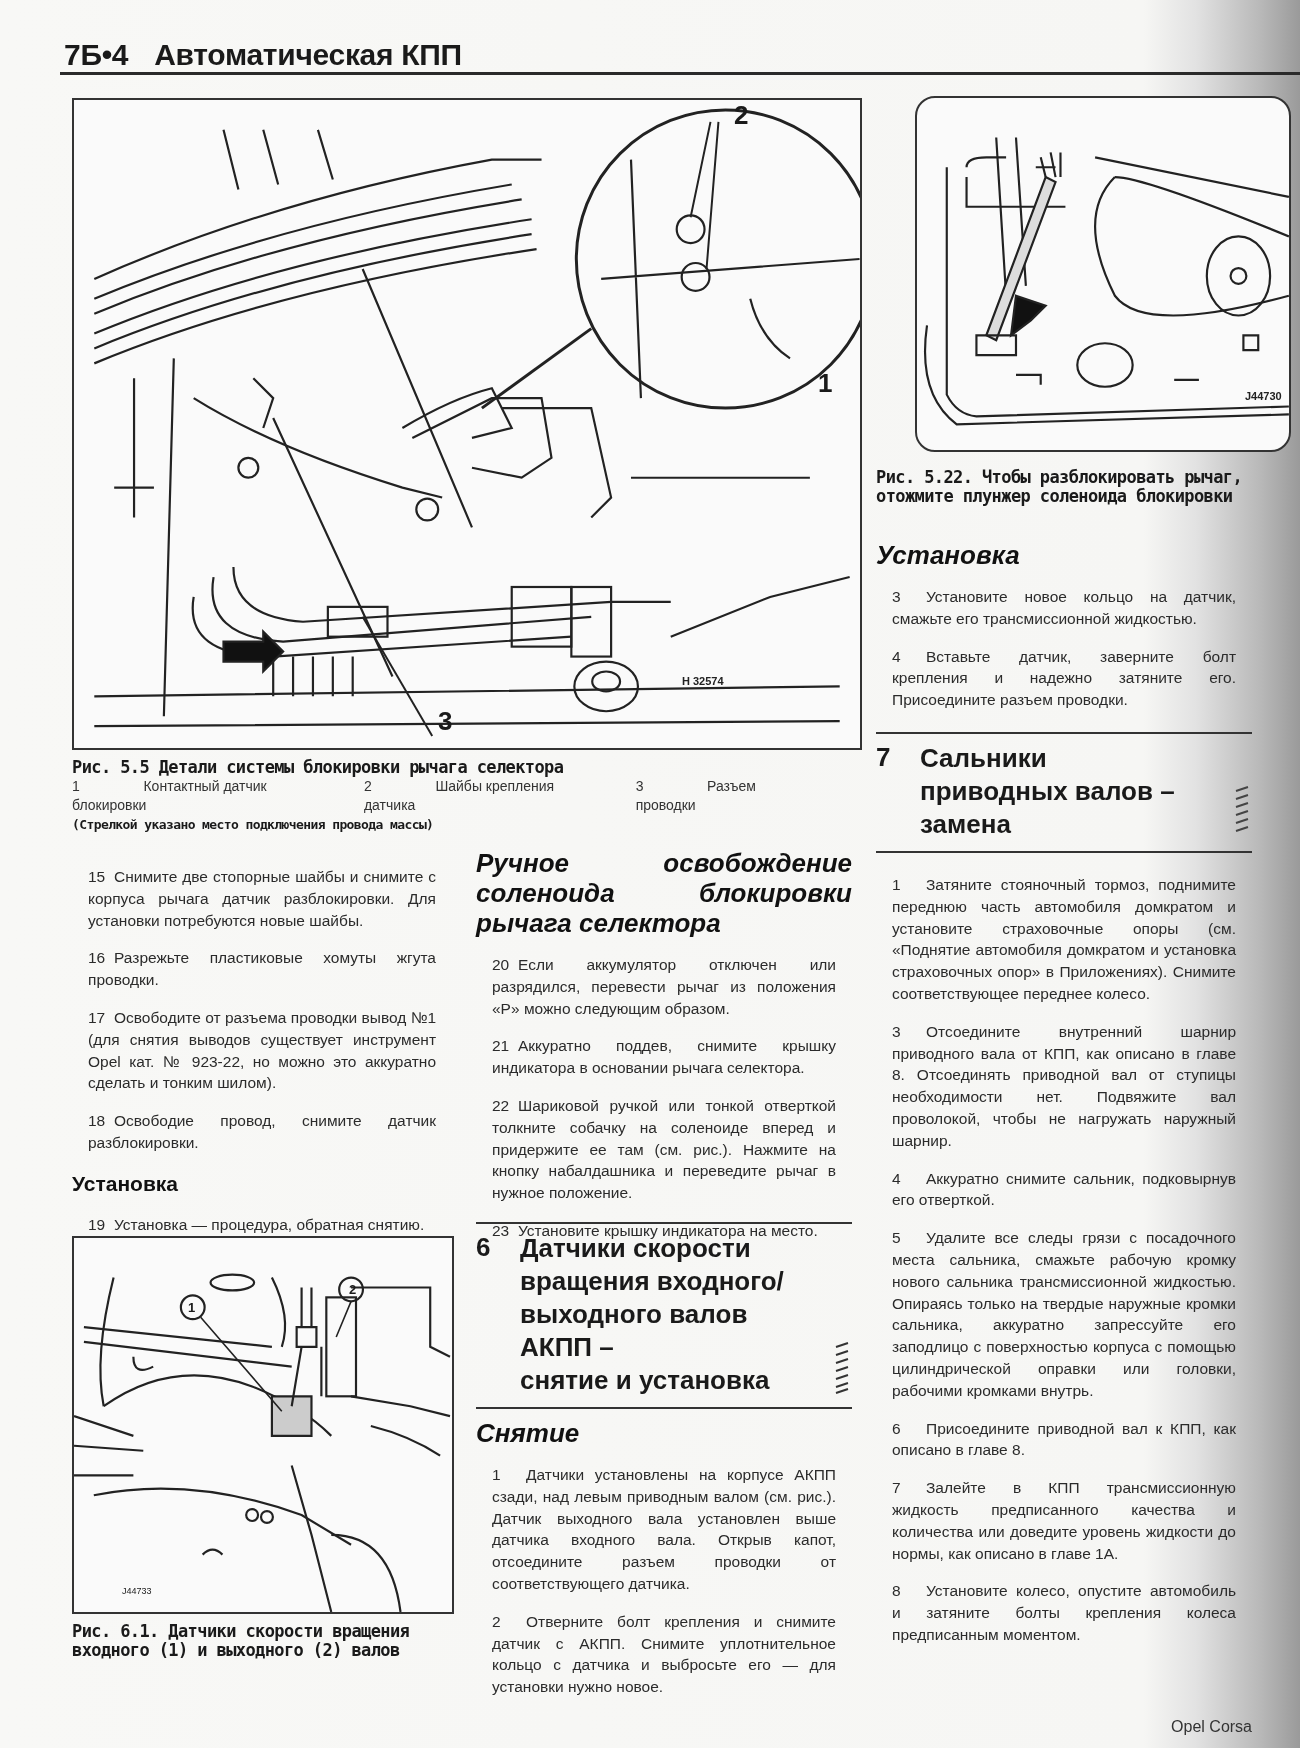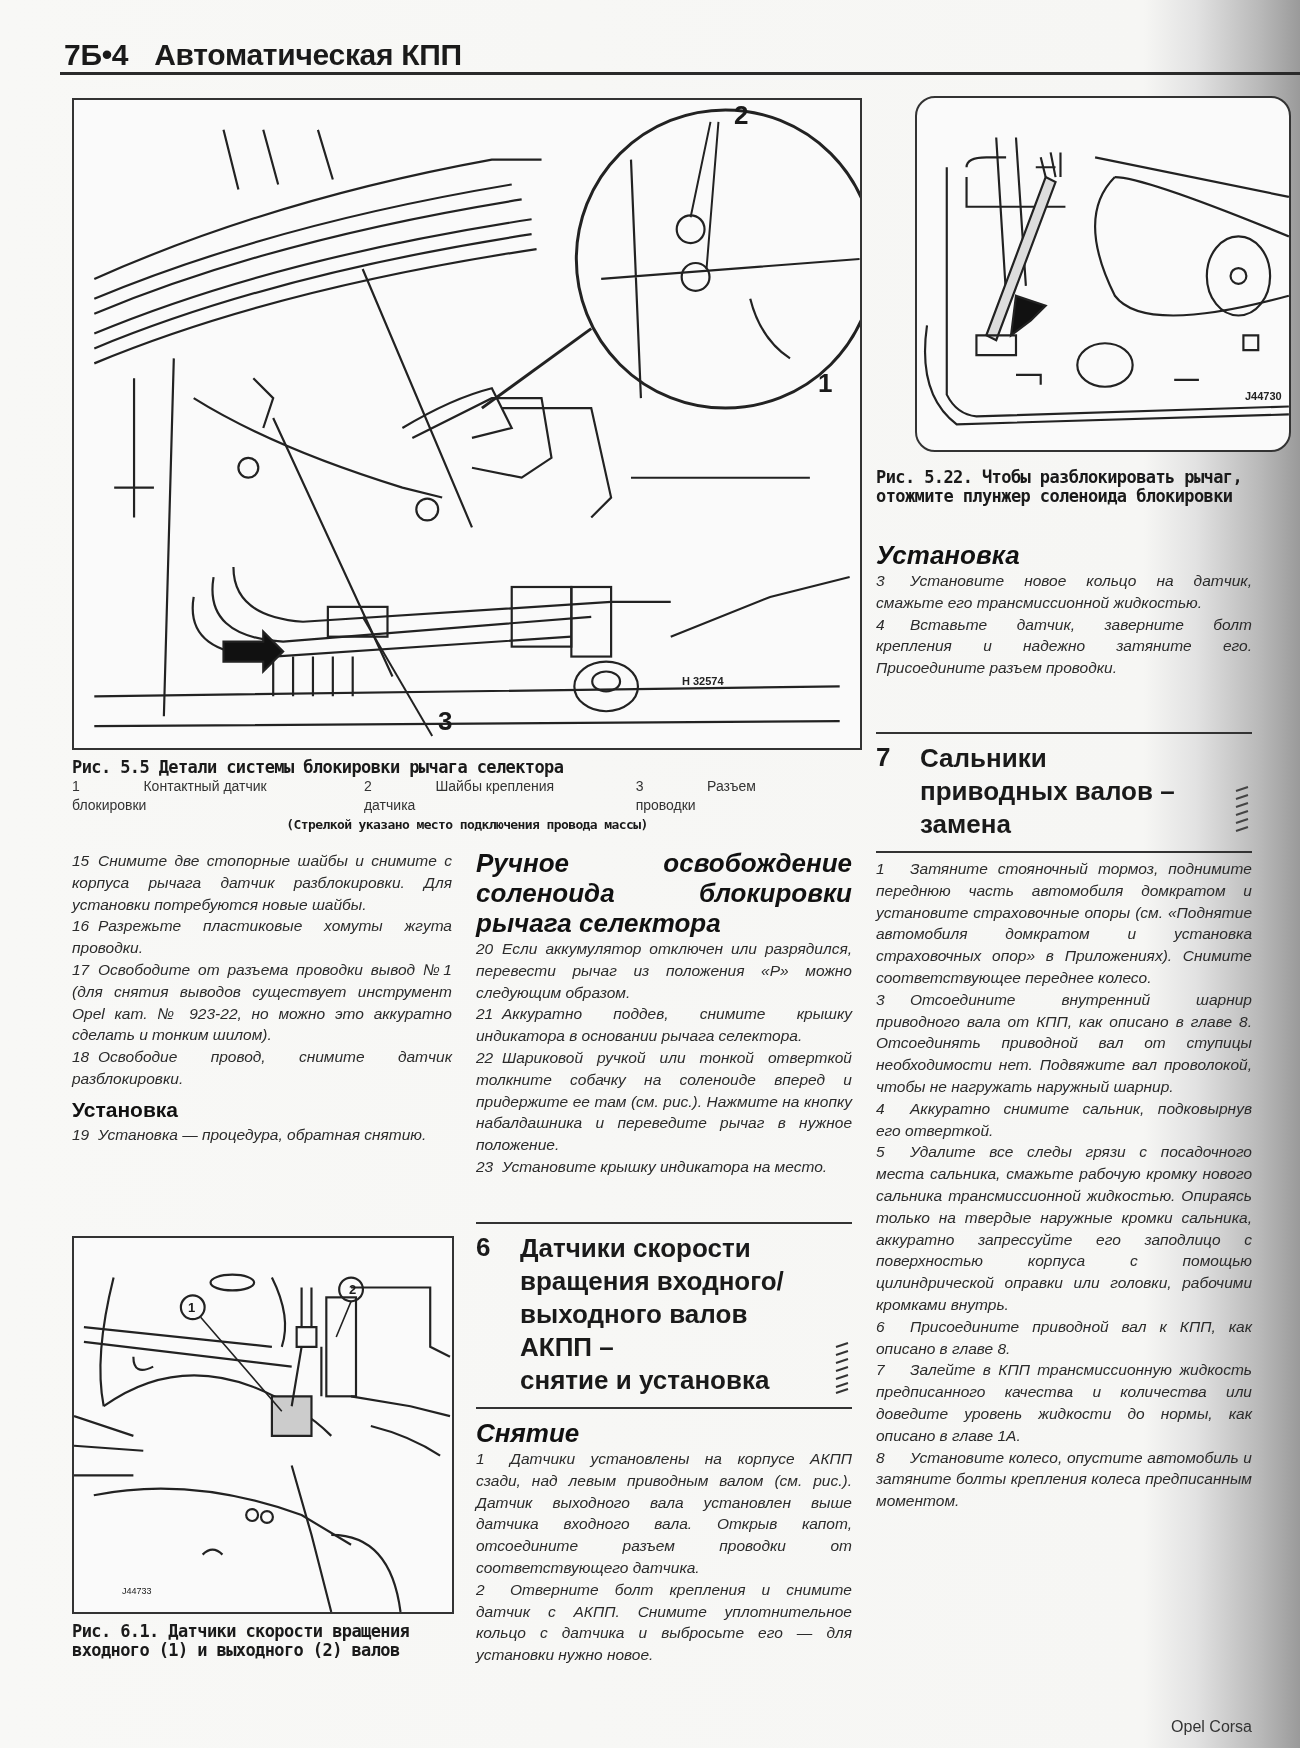--- a/index.html
+++ b/index.html
@@ -12,24 +12,24 @@
   .hdr-rule1 { position: absolute; left: 60px; top: 72px; width: 1240px; height: 3px; background: #2a2a2a; }
 
   .fig { position: absolute; border: 2px solid #333; background: #fafafa; overflow: hidden; }
   .fig svg { width: 100%; height: 100%; display: block; }
   .fig-code { position: absolute; font-size: 11px; font-weight: bold; color: #222; }
 
   .caption { position: absolute; font-size: 14px; line-height: 19px; }
   .caption .cap-title { font-weight: bold; font-family: "DejaVu Sans Mono", "Liberation Mono", monospace; font-size: 17px; letter-spacing: -0.6px; }
   .caption .leg { display: flex; font-size: 14px; color: #333; }
   .caption .leg span { margin-right: 52px; }
-  .caption .note { font-weight: bold; font-family: "DejaVu Sans Mono", "Liberation Mono", monospace; font-size: 13px; letter-spacing: -0.6px; text-align: center; }
+  .caption .note { font-weight: bold; font-family: "DejaVu Sans Mono", "Liberation Mono", monospace; font-size: 13px; letter-spacing: -0.6px; }
 
   .col { position: absolute; font-size: 15.5px; line-height: 21.8px; color: #2b2b2b; text-align: justify; }
-  .col p { margin: 0; font-style: italic; }
+  .col p { margin: 16px; }
   .col .n { display: inline-block; min-width: 26px; }
   .col .n.wide { min-width: 34px; }
 
   .sub-h { font-weight: bold; font-size: 21px; line-height: 28px; margin-top: 6px; color: #111; }
   .sub-hi { font-weight: bold; font-style: italic; font-size: 26px; line-height: 30px; color: #111; }
 
   .sec { position: absolute; }
   .sec .rule { height: 2px; background: #333; width: 100%; }
   .sec .body { display: flex; align-items: flex-start; padding: 8px 0 10px 0; position: relative; }
   .sec .snum { font-weight: bold; font-size: 26px; width: 44px; }

